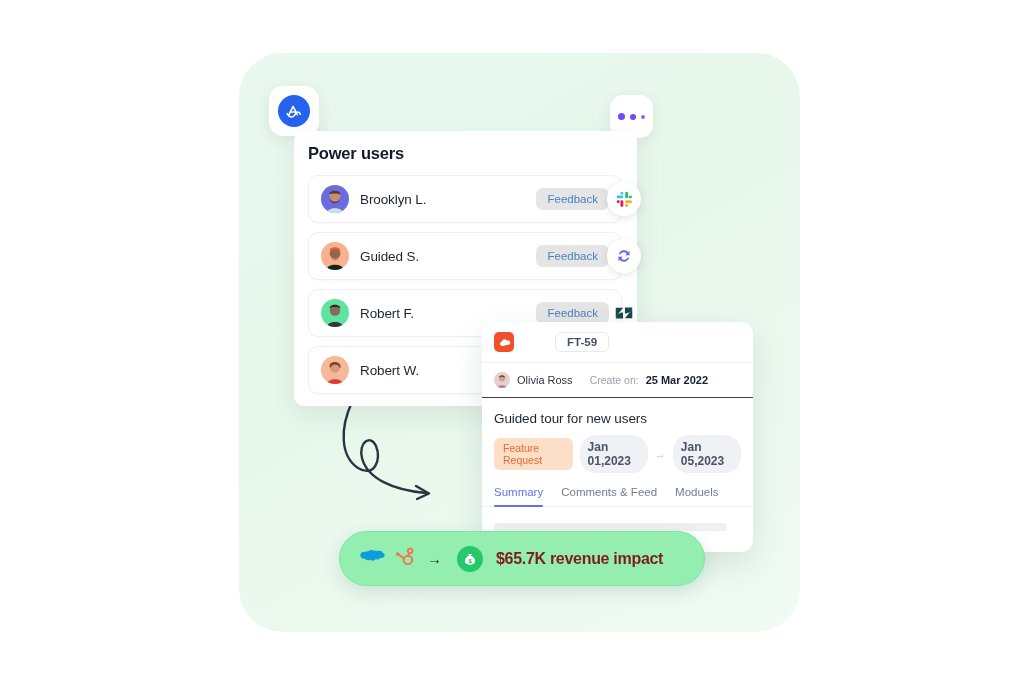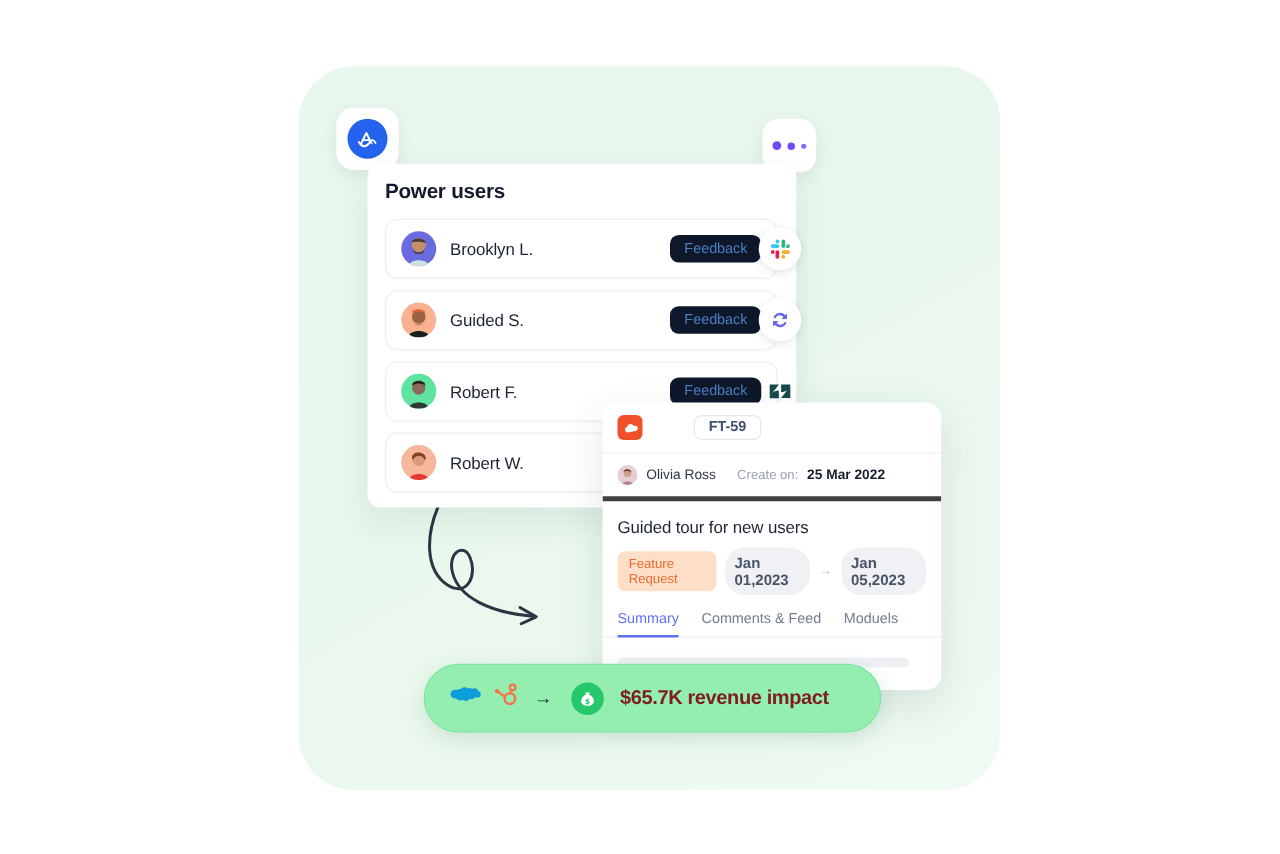--- a/index.html
+++ b/index.html
@@ -54,21 +54,21 @@
   .rows{position:absolute;left:14px;top:44px;width:314px;}
   .user-row{
     position:relative;height:46px;margin-bottom:9px;
     border:1px solid #eef0f3;border-radius:10px;background:#fff;
     display:flex;align-items:center;padding:0 12px;
     box-shadow:0 1px 2px rgba(40,70,60,.03);
   }
   .avatar{width:28px;height:28px;border-radius:50%;flex:0 0 28px;position:relative;overflow:hidden;}
   .uname{margin-left:11px;font-size:13.5px;color:#1c2533;font-weight:500;letter-spacing:-.1px;}
   .fbadge{
-    margin-left:auto;background:#0f172a;color:#4a7fc1;
+    margin-left:auto;background:#e5e5e5;color:#4a7fc1;
     font-size:11.5px;padding:5px 11px;border-radius:7px;font-weight:500;
   }
   .intg{
     position:absolute;right:-20px;width:34px;height:34px;border-radius:50%;
     background:#fff;box-shadow:0 2px 8px rgba(40,70,60,.13);
     display:flex;align-items:center;justify-content:center;
   }
   .intg.bare{background:transparent;box-shadow:none;}
 
   
@@ -78,21 +78,21 @@
     box-shadow:0 12px 32px rgba(40,70,60,.13);
     overflow:hidden;
   }
   .t-head{height:40px;display:flex;align-items:center;padding:0 12px;gap:10px;
     border-bottom:1px solid #f0f1f4;}
   .cloud-tile{width:20px;height:20px;border-radius:5px;background:#f0502a;
     display:flex;align-items:center;justify-content:center;}
   .ft-chip{border:1px solid #e6e8ec;border-radius:6px;padding:3px 11px;
     font-size:11.5px;color:#41506a;font-weight:600;margin-left:31px;}
   .t-meta{height:34px;display:flex;align-items:center;padding:0 12px;gap:7px;
-    border-bottom:4px solid #404040;text-align:right;}
+    border-bottom:1px solid #404040;text-align:right;}
   .mini-av{width:16px;height:16px;border-radius:50%;background:#e8cdd3;overflow:hidden;position:relative;}
   .m-name{font-size:11px;color:#2c3547;font-weight:500;}
   .m-lab{font-size:10.5px;color:#9aa2b1;margin-left:10px;}
   .m-date{font-size:11px;color:#18202f;font-weight:700;}
   .t-title{padding:13px 12px 0;font-size:13.5px;color:#1c2533;letter-spacing:-.1px;}
   .chips{display:flex;align-items:center;gap:7px;padding:9px 12px 0;}
   .chip-fr{background:#fcdfc6;color:#eb6a33;font-size:10.5px;font-weight:400;
     padding:4px 9px;border-radius:6px;}
   .chip-dt{background:#f0f1f4;color:#4a5468;font-size:12px;font-weight:600;
     padding:5px 8px;border-radius:16px;}

